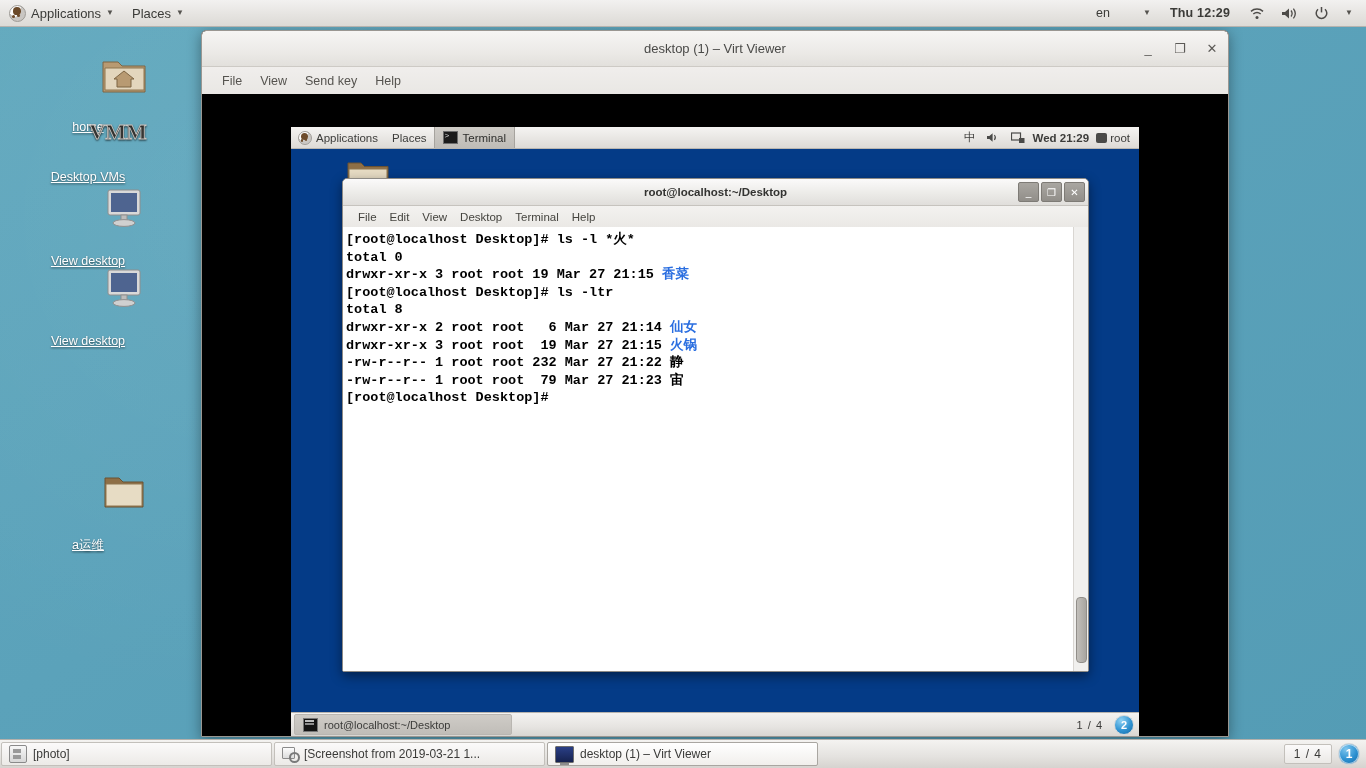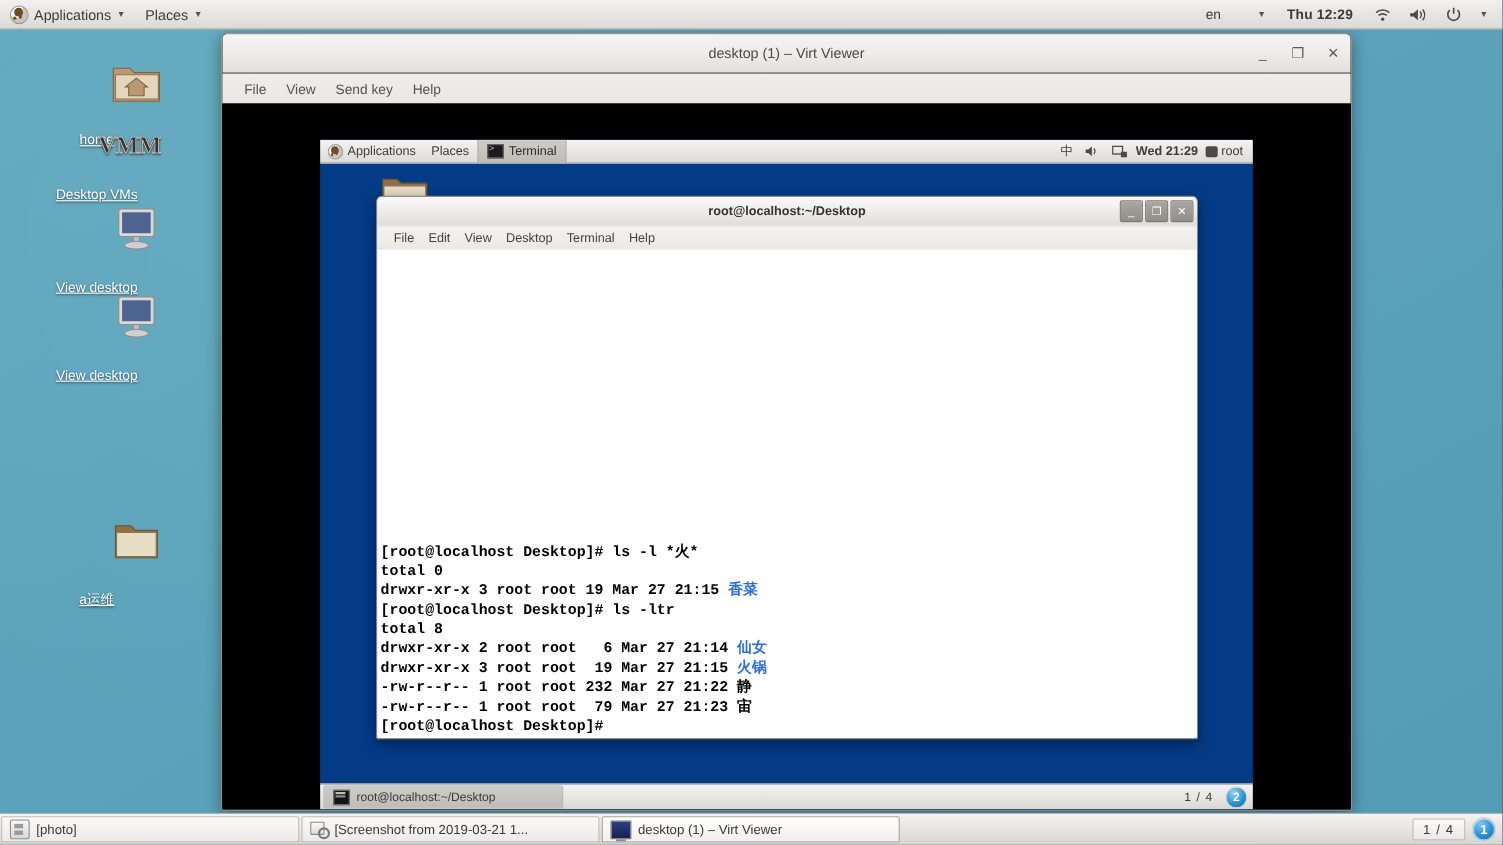--- a/index.html
+++ b/index.html
@@ -204,21 +204,20 @@
     height:22px;background:linear-gradient(#f3f2f0,#eae8e5);
     border-bottom:1px solid #d3d0cb;
     display:flex;align-items:center;padding-left:9px;gap:1px;
     font-size:11.5px;color:#45443f;
   }
   #term-menubar .mi{padding:2px 6px;}
   #term-body{
     position:absolute;left:0;top:48px;right:0;bottom:0;
     background:#ffffff;
     display:flex;
-    align-items:flex-end;
   }
   #term-text{
     flex:1 1 auto;
     padding:4px 0 0 3px;
     font-family:"Liberation Mono","DejaVu Sans Mono",monospace;
     font-size:13.5px;line-height:17.6px;
     color:#000000;
     white-space:pre;
     overflow:hidden;
     font-weight:bold;

